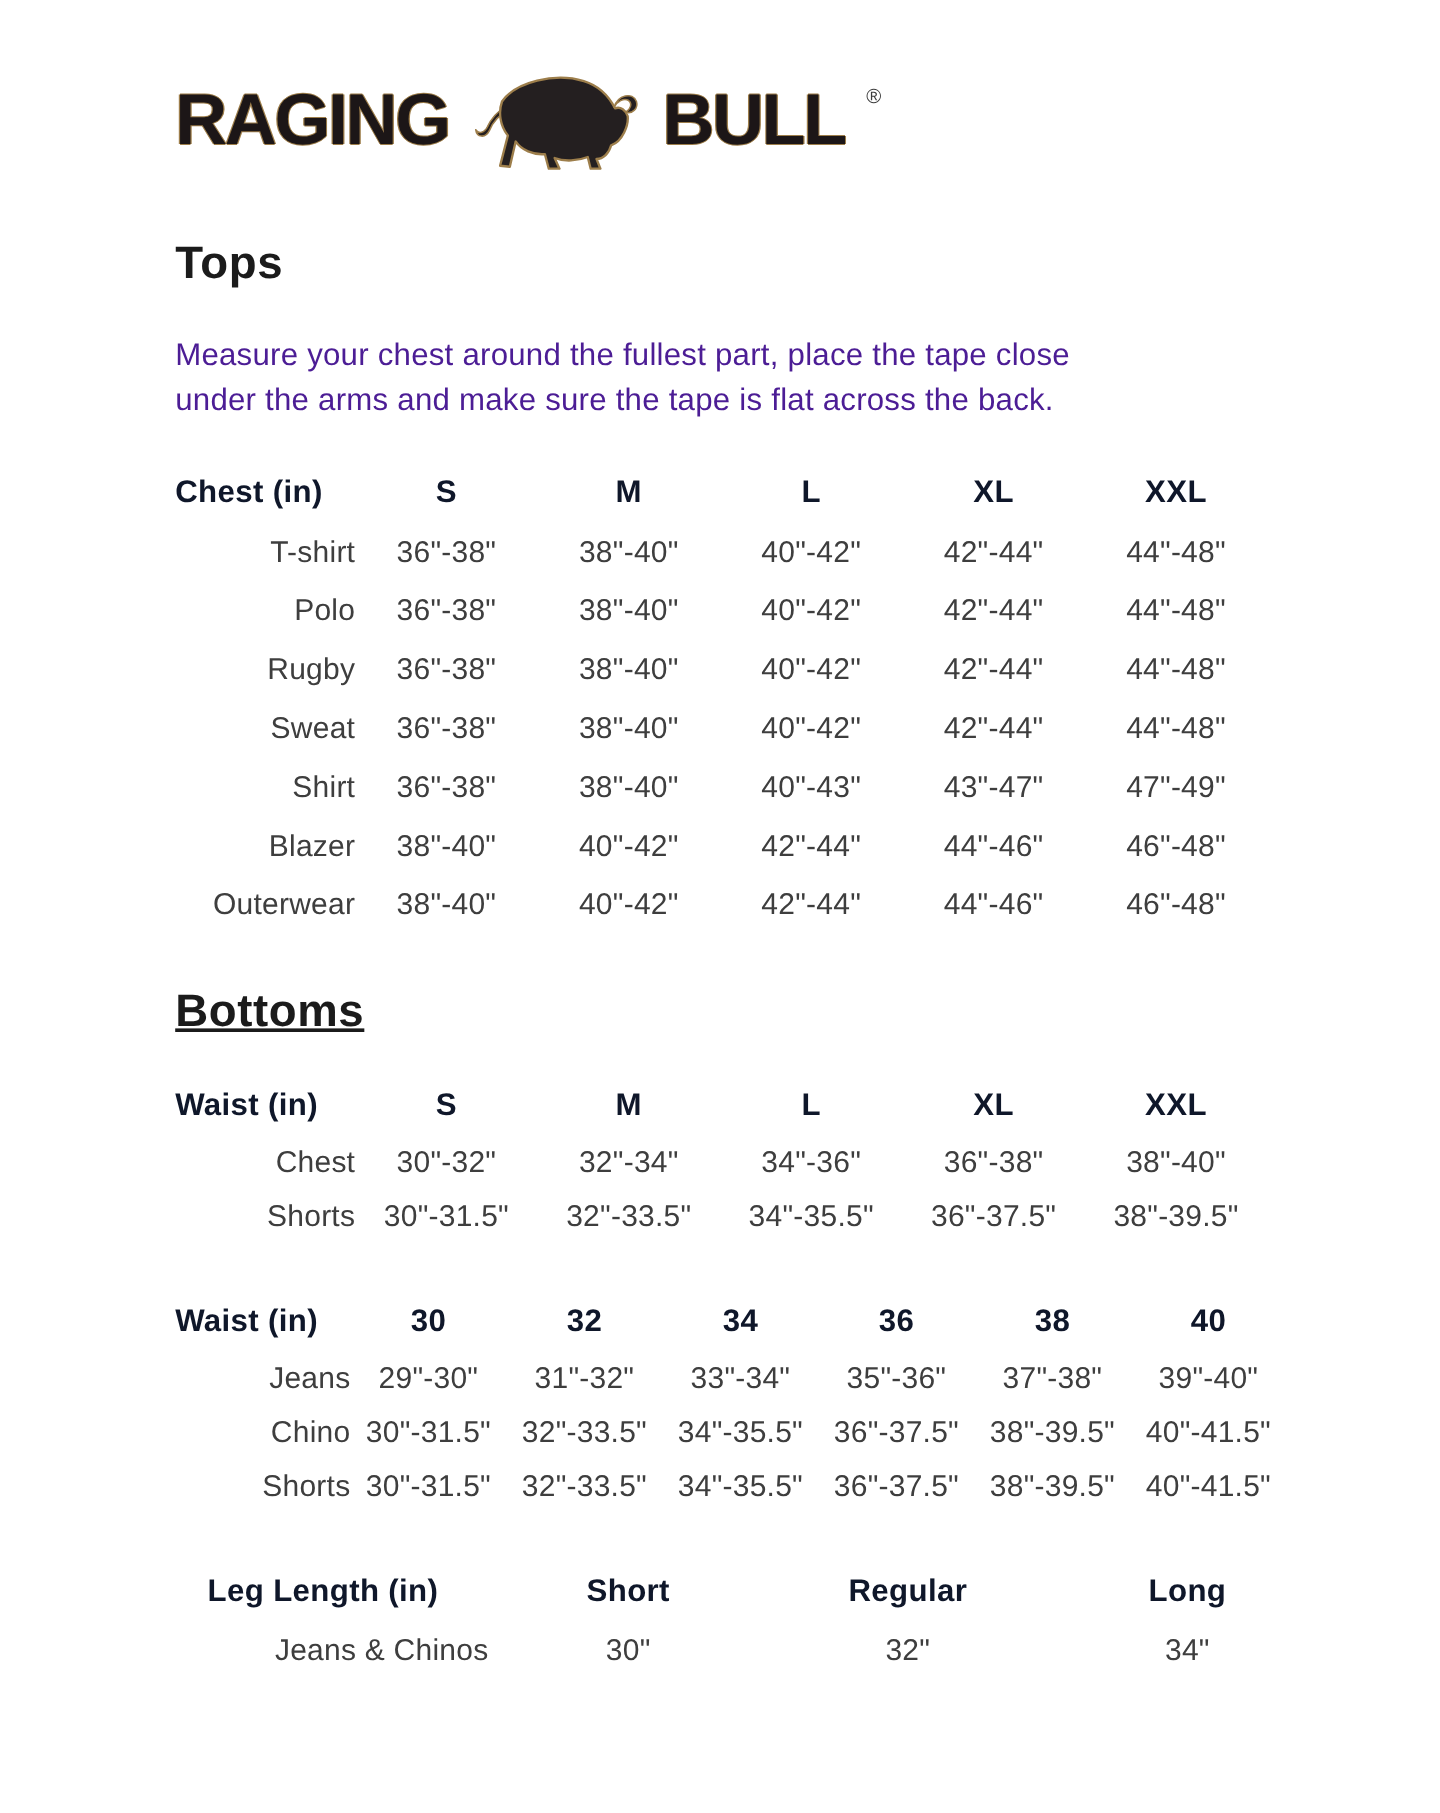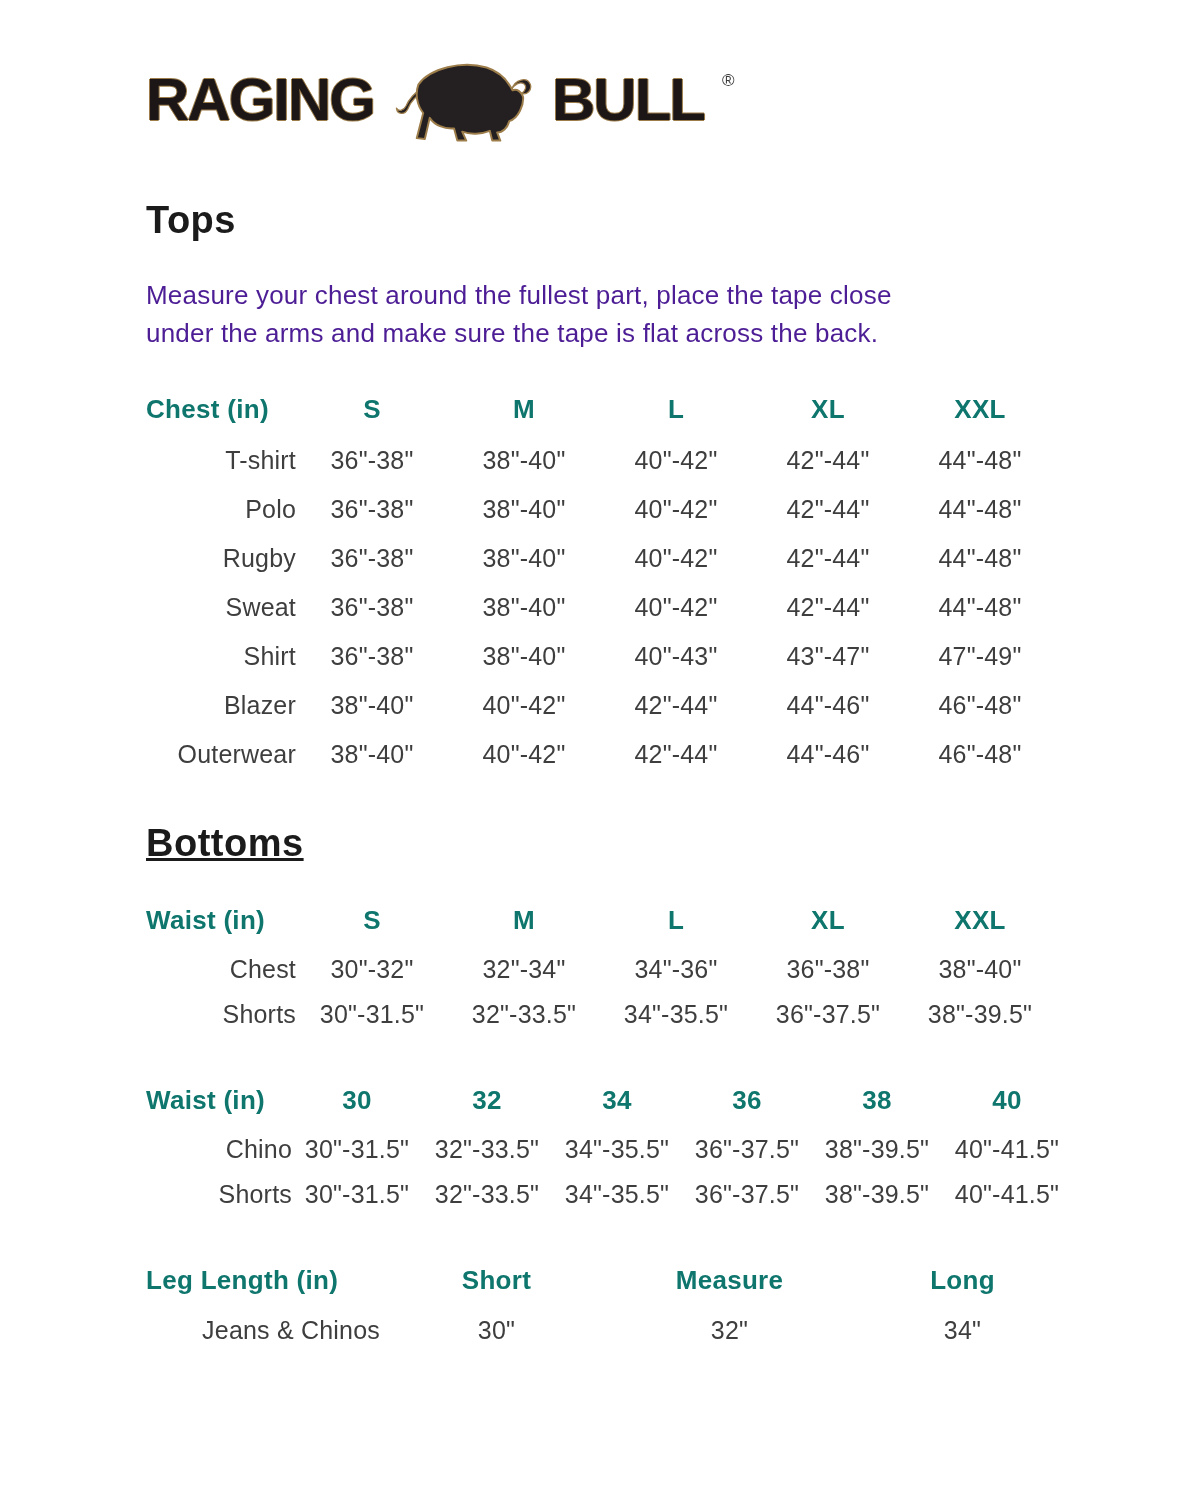--- a/index.html
+++ b/index.html
@@ -28,23 +28,23 @@
   .h2.bottoms { margin-top:48px;text-decoration:underline; }
   .desc { margin-top:40px; font-size:26px; line-height:38px; color:#4c1d95; letter-spacing:0.2px; }
 
   
   .tbl { margin-top:42px; }
   .tbl.waist-size { margin-top:46px; }
   .tbl.waist-number { margin-top:48px; }
   .tbl.leg-length { margin-top:48px; }
   .grid-a { display:grid; grid-template-columns:150px repeat(5,152px); align-items:center; }
   .grid-b { display:grid; grid-template-columns:146px repeat(6,130px); align-items:center; }
-  .grid-c { display:grid; grid-template-columns:234px repeat(3,233px); align-items:center; }
+  .grid-c { display:grid; grid-template-columns:234px repeat(3,233px); align-items:center;margin-left:27px; }
   .thead { margin-bottom:12px; height:30px; }
-  .th { font-size:26px; font-weight:700; color:#0f766e; text-align:center; letter-spacing:0.3px; }
+  .th { font-size:26px; font-weight:700; color:#0f172a; text-align:center; letter-spacing:0.3px; }
   .th.label { text-align:left; }
   .tr-a { height:49px; }
   .tr-b { height:45px; }
   .tr-c { height:46px; margin-top:10px; }
   .td { font-size:25px; color:#3e3e3e; text-align:center; letter-spacing:0.2px; }
   .td.label { text-align:right; }
 </style>
 </head>
 <body>
 
@@ -177,20 +177,29 @@
     <div class="grid-b thead">
       <div class="th label">Waist (in)</div>
       <div class="th">30</div>
       <div class="th">32</div>
       <div class="th">34</div>
       <div class="th">36</div>
       <div class="th">38</div>
       <div class="th">40</div>
     </div>
     <div class="grid-b tr-b">
+      <div class="td label">Jeans</div>
+      <div class="td">29"-30"</div>
+      <div class="td">31"-32"</div>
+      <div class="td">33"-34"</div>
+      <div class="td">35"-36"</div>
+      <div class="td">37"-38"</div>
+      <div class="td">39"-40"</div>
+    </div>
+    <div class="grid-b tr-b">
       <div class="td label">Chino</div>
       <div class="td">30"-31.5"</div>
       <div class="td">32"-33.5"</div>
       <div class="td">34"-35.5"</div>
       <div class="td">36"-37.5"</div>
       <div class="td">38"-39.5"</div>
       <div class="td">40"-41.5"</div>
     </div>
     <div class="grid-b tr-b">
       <div class="td label">Shorts</div>
@@ -200,21 +209,21 @@
       <div class="td">36"-37.5"</div>
       <div class="td">38"-39.5"</div>
       <div class="td">40"-41.5"</div>
     </div>
   </div>
 
   <div class="tbl leg-length">
     <div class="grid-c thead">
       <div class="th label">Leg Length (in)</div>
       <div class="th">Short</div>
-      <div class="th">Measure</div>
+      <div class="th">Regular</div>
       <div class="th">Long</div>
     </div>
     <div class="grid-c tr-c">
       <div class="td label">Jeans &amp; Chinos</div>
       <div class="td">30"</div>
       <div class="td">32"</div>
       <div class="td">34"</div>
     </div>
   </div>
 

